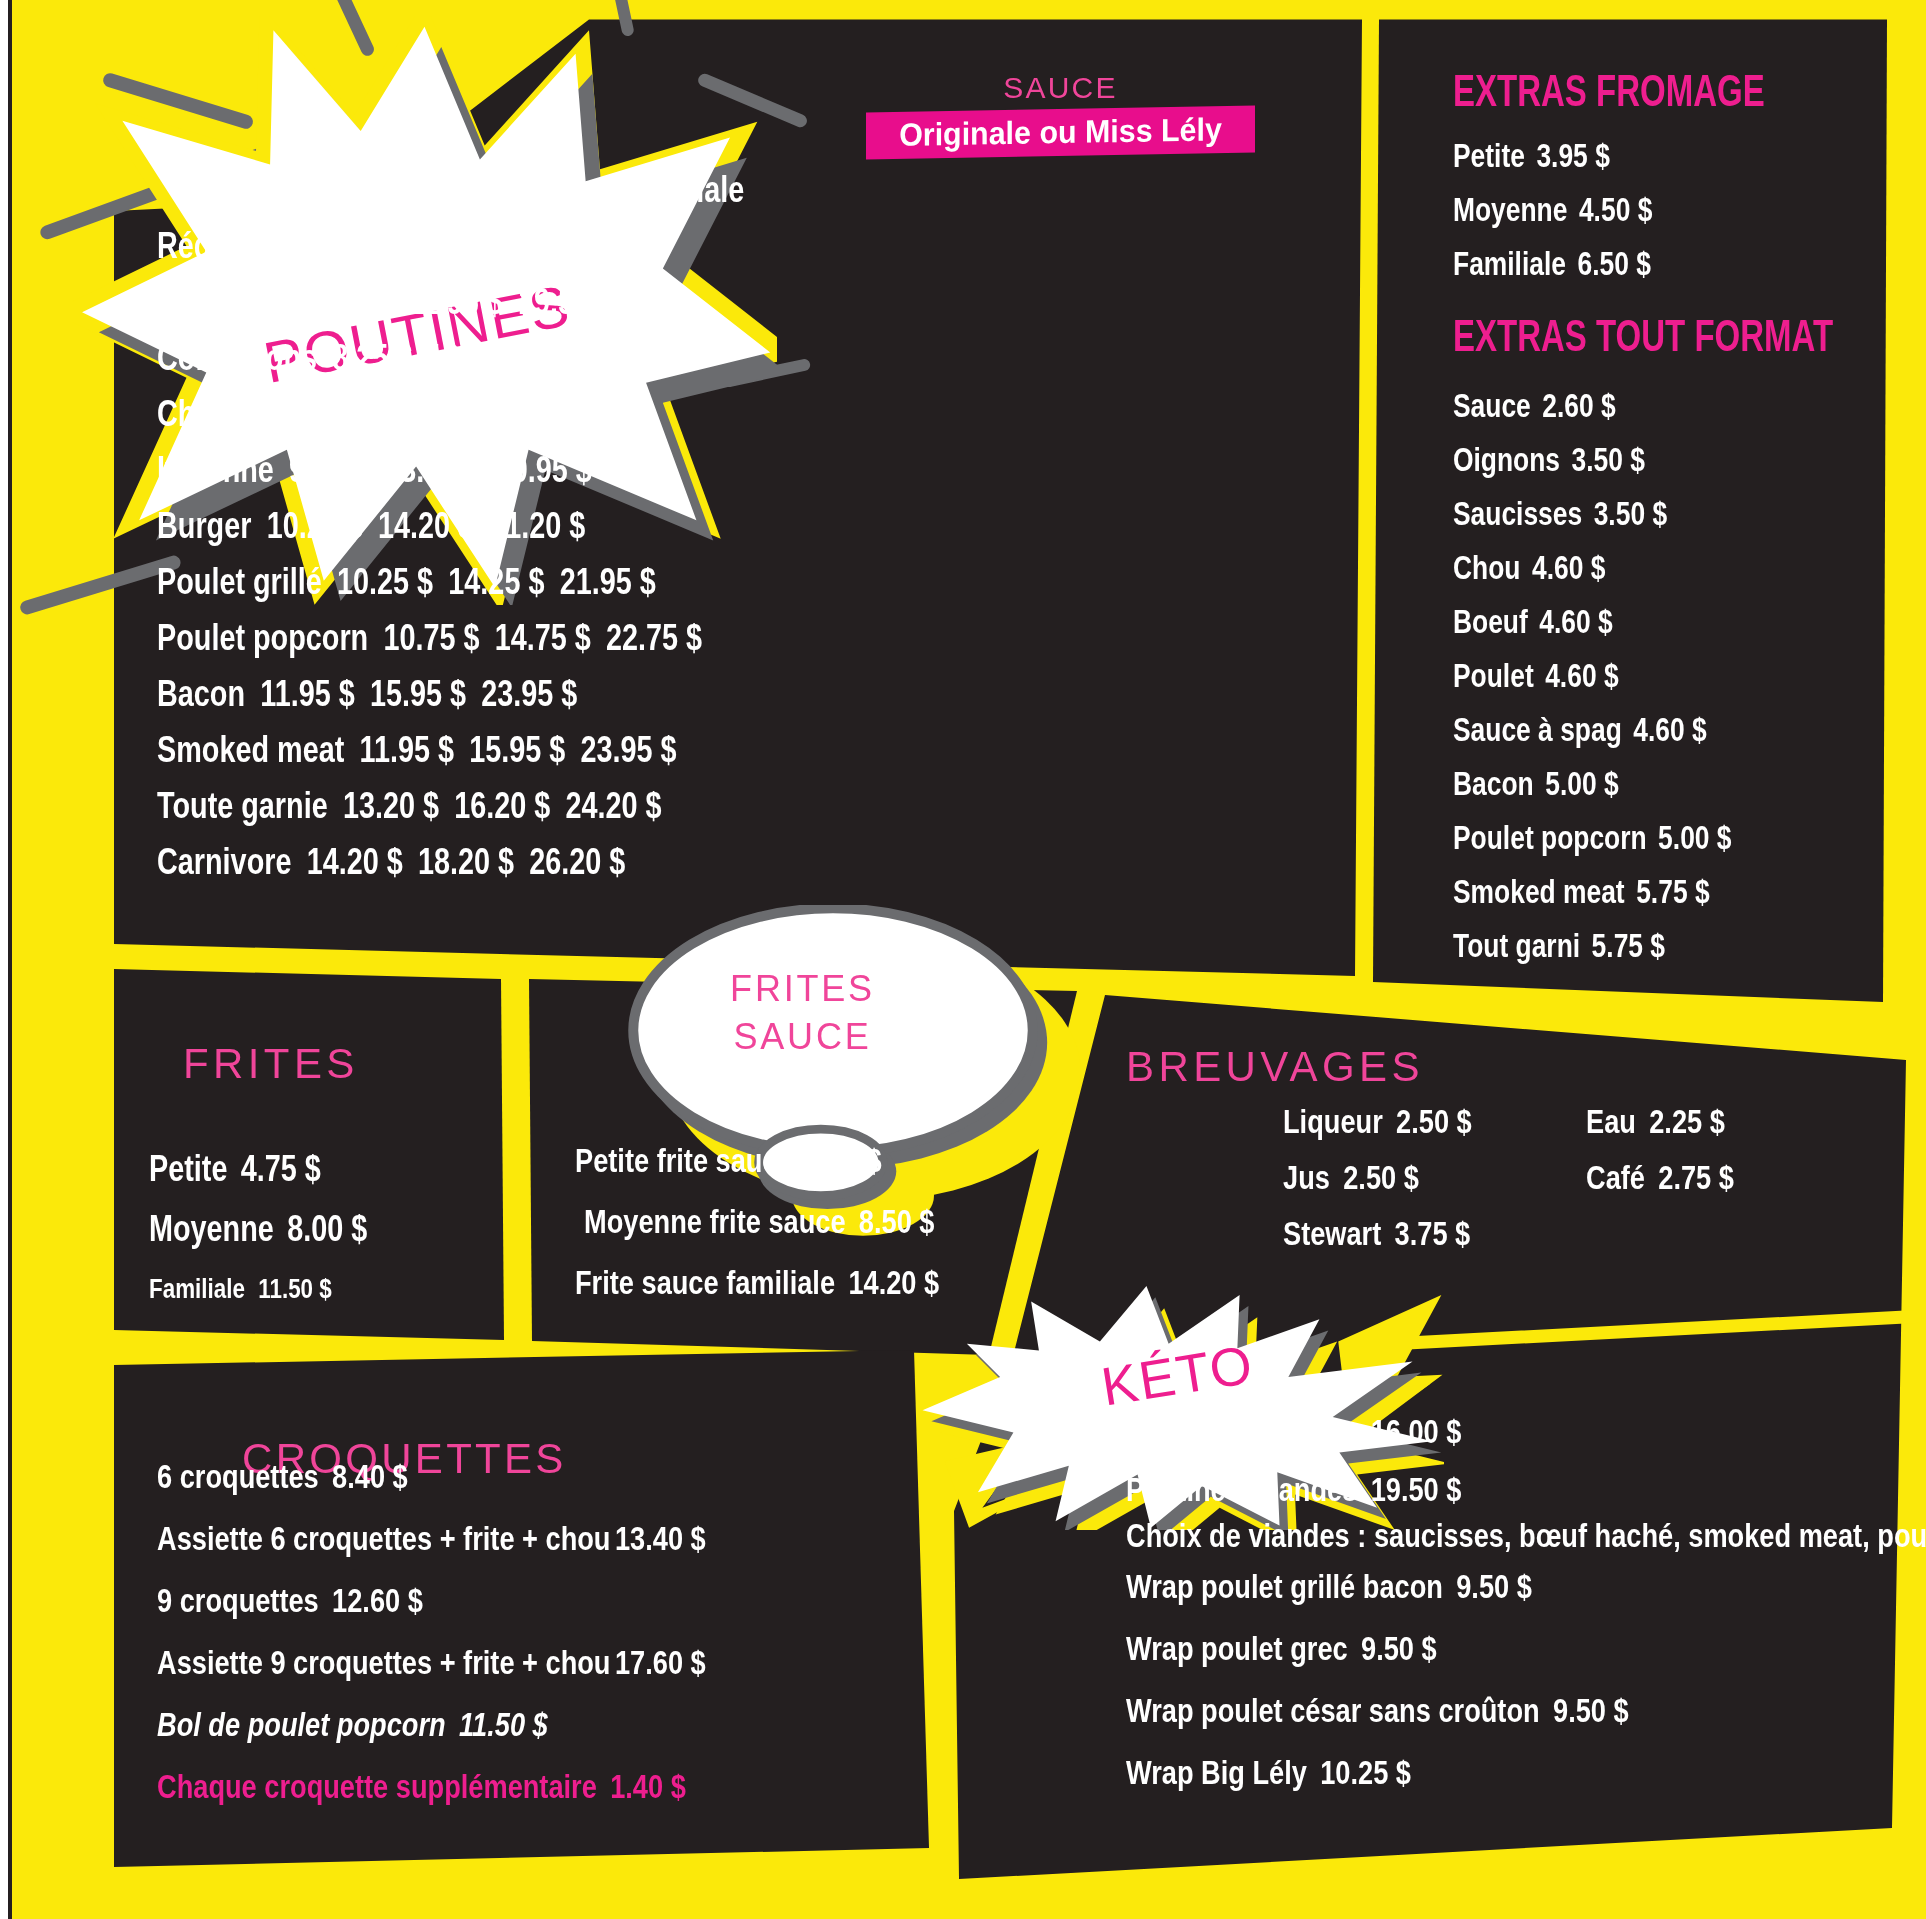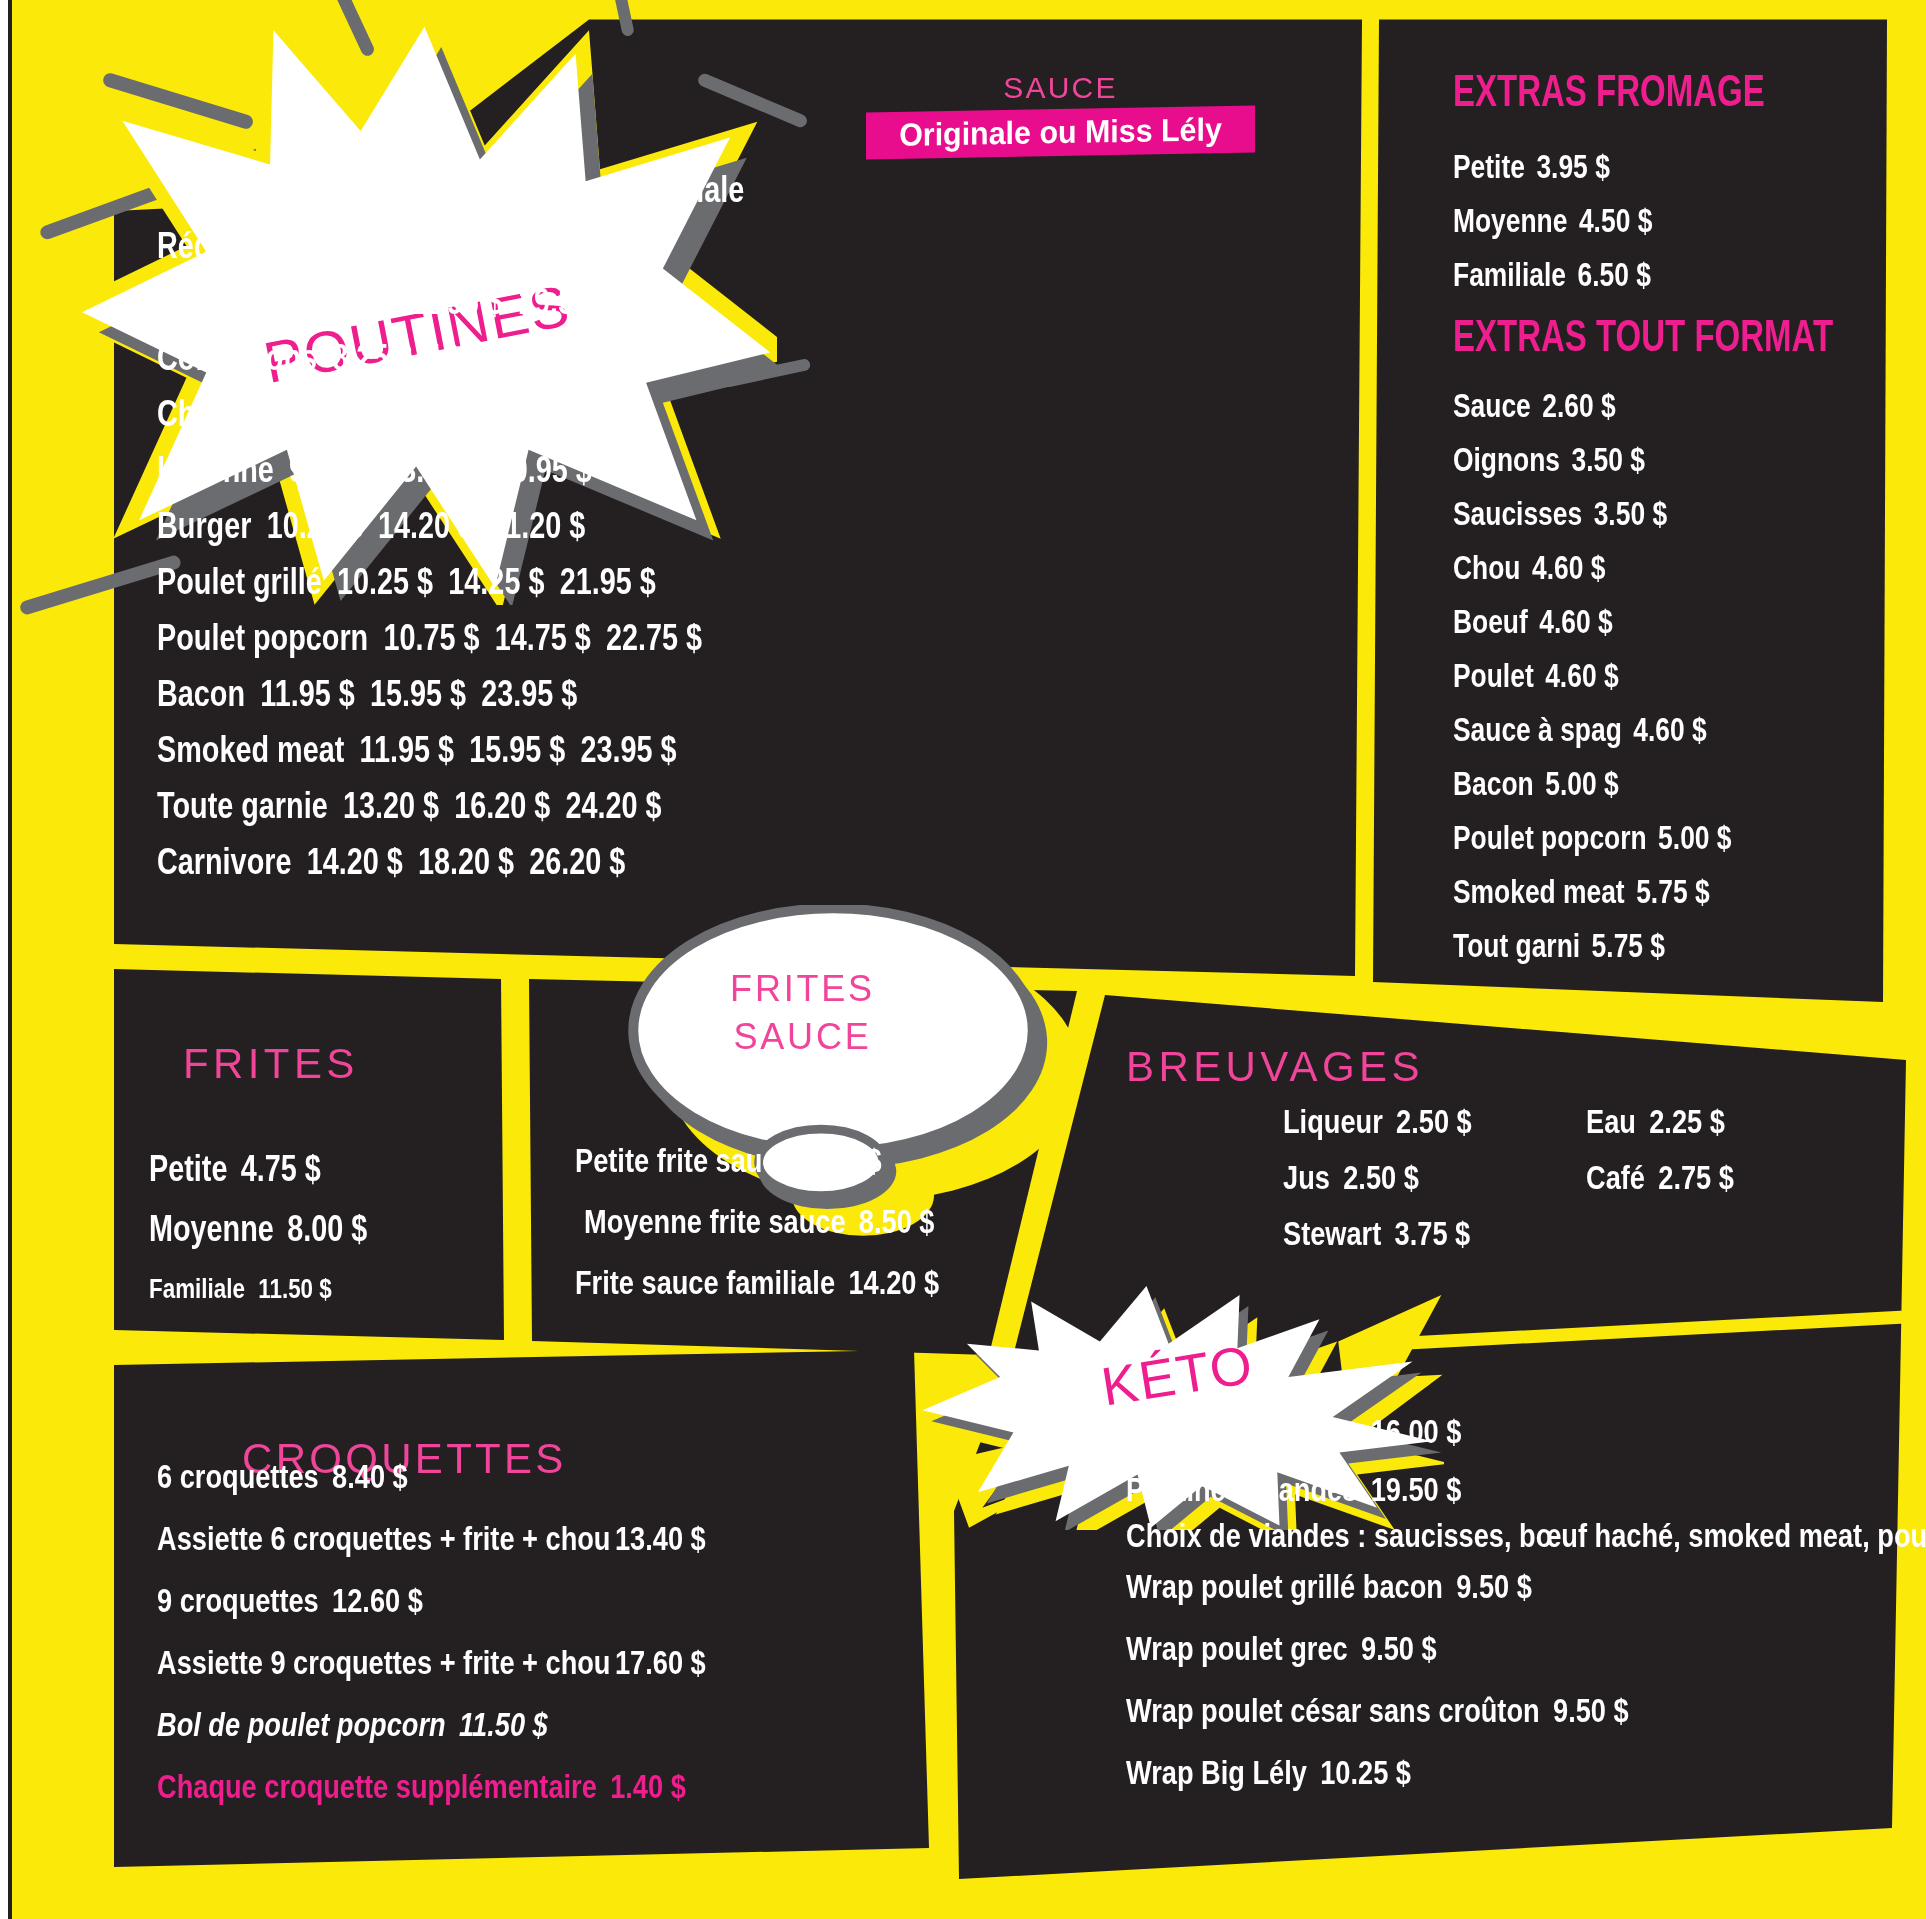--- a/index.html
+++ b/index.html
@@ -120,21 +120,21 @@
     <div class="row"><span class="cx"><span>Poulet popcorn</span><span class="p">10.75 $</span><span class="p">14.75 $</span><span class="p">22.75 $</span></span></div>
     <div class="row"><span class="cx"><span>Bacon</span><span class="p">11.95 $</span><span class="p">15.95 $</span><span class="p">23.95 $</span></span></div>
     <div class="row"><span class="cx"><span>Smoked meat</span><span class="p">11.95 $</span><span class="p">15.95 $</span><span class="p">23.95 $</span></span></div>
     <div class="row"><span class="cx"><span>Toute garnie</span><span class="p">13.20 $</span><span class="p">16.20 $</span><span class="p">24.20 $</span></span></div>
     <div class="row"><span class="cx"><span>Carnivore</span><span class="p">14.20 $</span><span class="p">18.20 $</span><span class="p">26.20 $</span></span></div>
   </div>
 
   <div class="txt" style="left:1453px;top:66px;">
     <span class="tcond">EXTRAS FROMAGE</span>
   </div>
-  <div class="txt elist" style="left:1453px;top:140px;">
+  <div class="txt elist" style="left:1453px;top:129px;">
     <div class="row"><span class="cx"><span>Petite</span><span class="p">3.95 $</span></span></div>
     <div class="row"><span class="cx"><span>Moyenne</span><span class="p">4.50 $</span></span></div>
     <div class="row"><span class="cx"><span>Familiale</span><span class="p">6.50 $</span></span></div>
   </div>
 
   <div class="txt" style="left:1453px;top:311px;">
     <span class="tcond">EXTRAS TOUT FORMAT</span>
   </div>
   <div class="txt elist" style="left:1453px;top:379px;">
     <div class="row"><span class="cx"><span>Sauce</span><span class="p">2.60 $</span></span></div>

